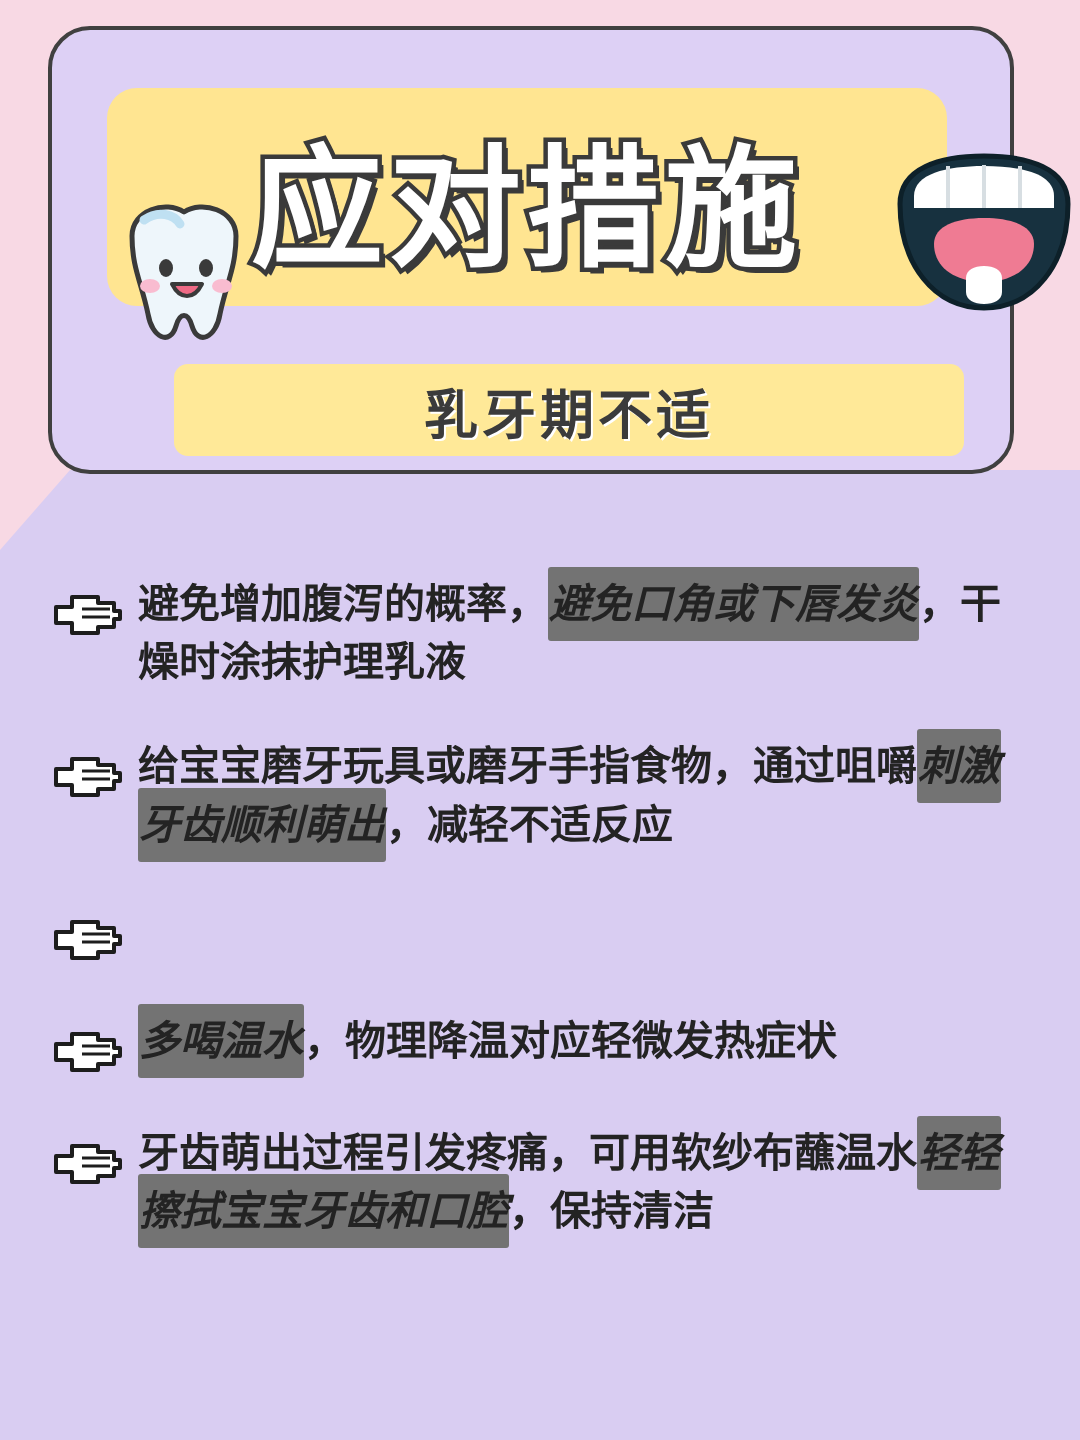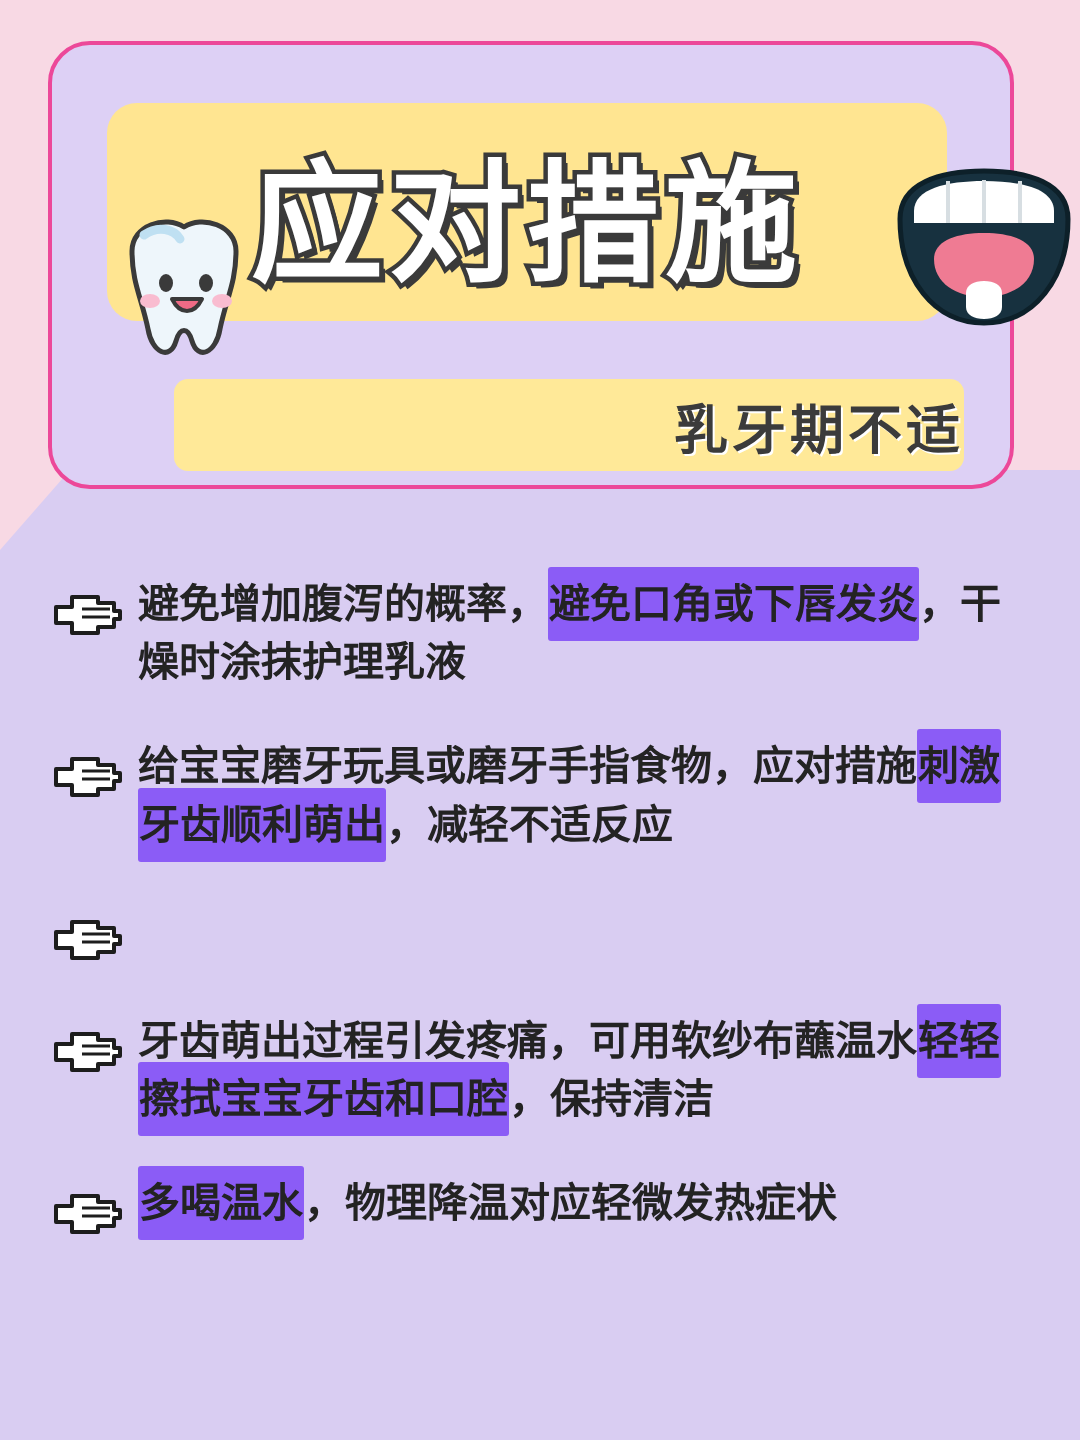--- a/index.html
+++ b/index.html
@@ -37,25 +37,25 @@
     width: 70px;
     height: 80px;
     background: #f8d9e4;
     clip-path: polygon(0 0, 100% 0, 0 100%);
   }
 
   
   .header-card {
     position: absolute;
     left: 48px;
-    top: 41px;
+    top: 26px;
     width: 966px;
     height: 448px;
     background: #ddd0f5;
-    border: 4px solid #ec4899;
+    border: 4px solid #404040;
     border-radius: 42px;
     box-sizing: border-box;
   }
 
   .title-band {
     position: absolute;
     left: 55px;
     top: 58px;
     width: 840px;
     height: 218px;
@@ -87,21 +87,21 @@
   .subtitle-band {
     position: absolute;
     left: 122px;
     top: 334px;
     width: 790px;
     height: 92px;
     background: #ffe998;
     border-radius: 14px;
     display: flex;
     align-items: center;
-    justify-content: flex-end;
+    justify-content: center;
   }
   .subtitle-text {
     font-family: "DejaVu Sans", "Liberation Sans", sans-serif;
     font-size: 54px;
     font-weight: bold;
     color: #3b3b3b;
     letter-spacing: 4px;
     text-shadow: 2px 2px 0 #ffffff;
   }
 
@@ -144,24 +144,25 @@
   .item-text {
     font-family: "DejaVu Sans", "Liberation Sans", sans-serif;
     font-size: 41px;
     font-weight: bold;
     line-height: 1.42;
     color: #232323;
     letter-spacing: 0px;
     width: 900px;
   }
   .hl {
-    background: #8b5cf6;
+    background: #737373;
     border-radius: 3px;
     padding: 13px 1px;
     box-decoration-break: clone;
+    font-style: italic;
     -webkit-box-decoration-break: clone;
   }
 
   
   .footer {
     position: absolute;
     right: 36px;
     bottom: 26px;
     font-family: "DejaVu Sans", "Liberation Sans", sans-serif;
     font-size: 31px;
@@ -227,53 +228,53 @@
     </div>
 
     <div class="item">
       <span class="hand-icon">
         <svg viewBox="0 0 72 52" width="72" height="52">
           <path d="M4 18 L4 34 L20 34 L20 44 L46 44 L46 38 L62 38 L62 30 L68 30 L68 22 L62 22 L62 14 L46 14 L46 8 L20 8 L20 18 Z" fill="#ffffff" stroke="#1d1d1d" stroke-width="4" stroke-linejoin="round"></path>
           <path d="M30 20 L58 20 M30 28 L58 28" stroke="#1d1d1d" stroke-width="3"></path>
         </svg>
       </span>
       <span class="item-text">
-        <span>给宝宝磨牙玩具或磨牙手指食物，应对措施</span><span class="hl">刺激牙齿顺利萌出</span><span>，减轻不适反应</span>
-      </span>
-    </div>
-
-    <div class="item">
-      <span class="hand-icon">
-        <svg viewBox="0 0 72 52" width="72" height="52">
-          <path d="M4 18 L4 34 L20 34 L20 44 L46 44 L46 38 L62 38 L62 30 L68 30 L68 22 L62 22 L62 14 L46 14 L46 8 L20 8 L20 18 Z" fill="#ffffff" stroke="#1d1d1d" stroke-width="4" stroke-linejoin="round"></path>
-          <path d="M30 20 L58 20 M30 28 L58 28" stroke="#1d1d1d" stroke-width="3"></path>
-        </svg>
+        <span>给宝宝磨牙玩具或磨牙手指食物，通过咀嚼</span><span class="hl">刺激牙齿顺利萌出</span><span>，减轻不适反应</span>
+      </span>
+    </div>
+
+    <div class="item">
+      <span class="hand-icon">
+        <svg viewBox="0 0 72 52" width="72" height="52">
+          <path d="M4 18 L4 34 L20 34 L20 44 L46 44 L46 38 L62 38 L62 30 L68 30 L68 22 L62 22 L62 14 L46 14 L46 8 L20 8 L20 18 Z" fill="#ffffff" stroke="#1d1d1d" stroke-width="4" stroke-linejoin="round"></path>
+          <path d="M30 20 L58 20 M30 28 L58 28" stroke="#1d1d1d" stroke-width="3"></path>
+        </svg>
+      </span>
+    </div>
+
+    <div class="item">
+      <span class="hand-icon">
+        <svg viewBox="0 0 72 52" width="72" height="52">
+          <path d="M4 18 L4 34 L20 34 L20 44 L46 44 L46 38 L62 38 L62 30 L68 30 L68 22 L62 22 L62 14 L46 14 L46 8 L20 8 L20 18 Z" fill="#ffffff" stroke="#1d1d1d" stroke-width="4" stroke-linejoin="round"></path>
+          <path d="M30 20 L58 20 M30 28 L58 28" stroke="#1d1d1d" stroke-width="3"></path>
+        </svg>
+      </span>
+      <span class="item-text">
+        <span class="hl">多喝温水</span><span>，物理降温对应轻微发热症状</span>
       </span>
     </div>
 
     <div class="item">
       <span class="hand-icon">
         <svg viewBox="0 0 72 52" width="72" height="52">
           <path d="M4 18 L4 34 L20 34 L20 44 L46 44 L46 38 L62 38 L62 30 L68 30 L68 22 L62 22 L62 14 L46 14 L46 8 L20 8 L20 18 Z" fill="#ffffff" stroke="#1d1d1d" stroke-width="4" stroke-linejoin="round"></path>
           <path d="M30 20 L58 20 M30 28 L58 28" stroke="#1d1d1d" stroke-width="3"></path>
         </svg>
       </span>
       <span class="item-text">
         <span>牙齿萌出过程引发疼痛，可用软纱布蘸温水</span><span class="hl">轻轻擦拭宝宝牙齿和口腔</span><span>，保持清洁</span>
       </span>
     </div>
 
-    <div class="item">
-      <span class="hand-icon">
-        <svg viewBox="0 0 72 52" width="72" height="52">
-          <path d="M4 18 L4 34 L20 34 L20 44 L46 44 L46 38 L62 38 L62 30 L68 30 L68 22 L62 22 L62 14 L46 14 L46 8 L20 8 L20 18 Z" fill="#ffffff" stroke="#1d1d1d" stroke-width="4" stroke-linejoin="round"></path>
-          <path d="M30 20 L58 20 M30 28 L58 28" stroke="#1d1d1d" stroke-width="3"></path>
-        </svg>
-      </span>
-      <span class="item-text">
-        <span class="hl">多喝温水</span><span>，物理降温对应轻微发热症状</span>
-      </span>
-    </div>
-
   </div>
 
 
 </div>
 
 </body></html>

